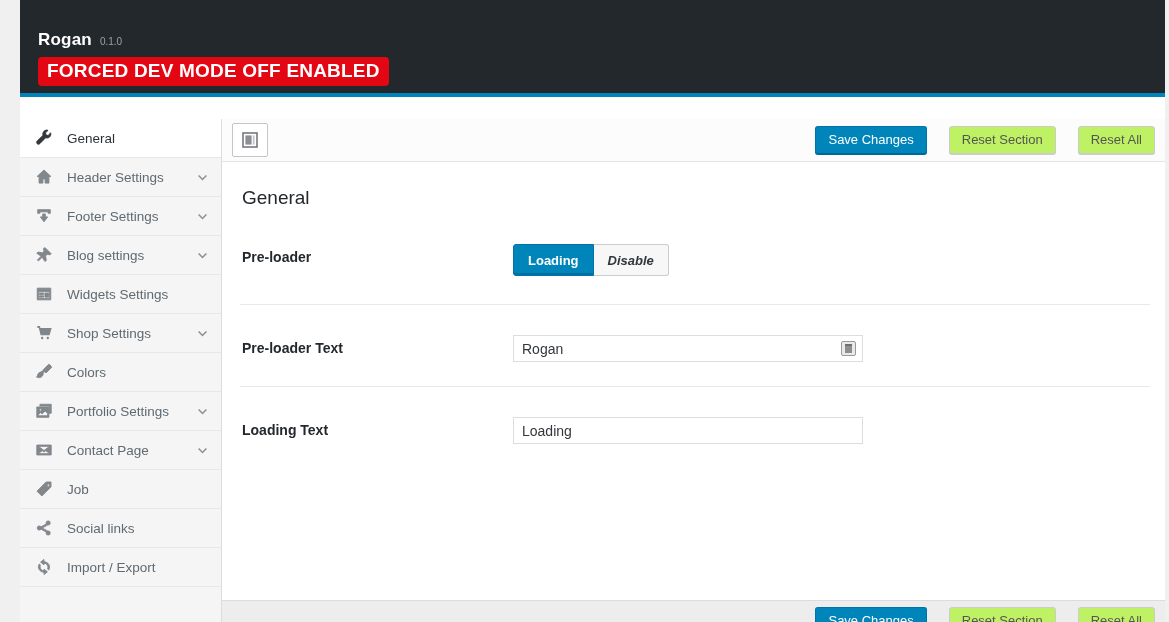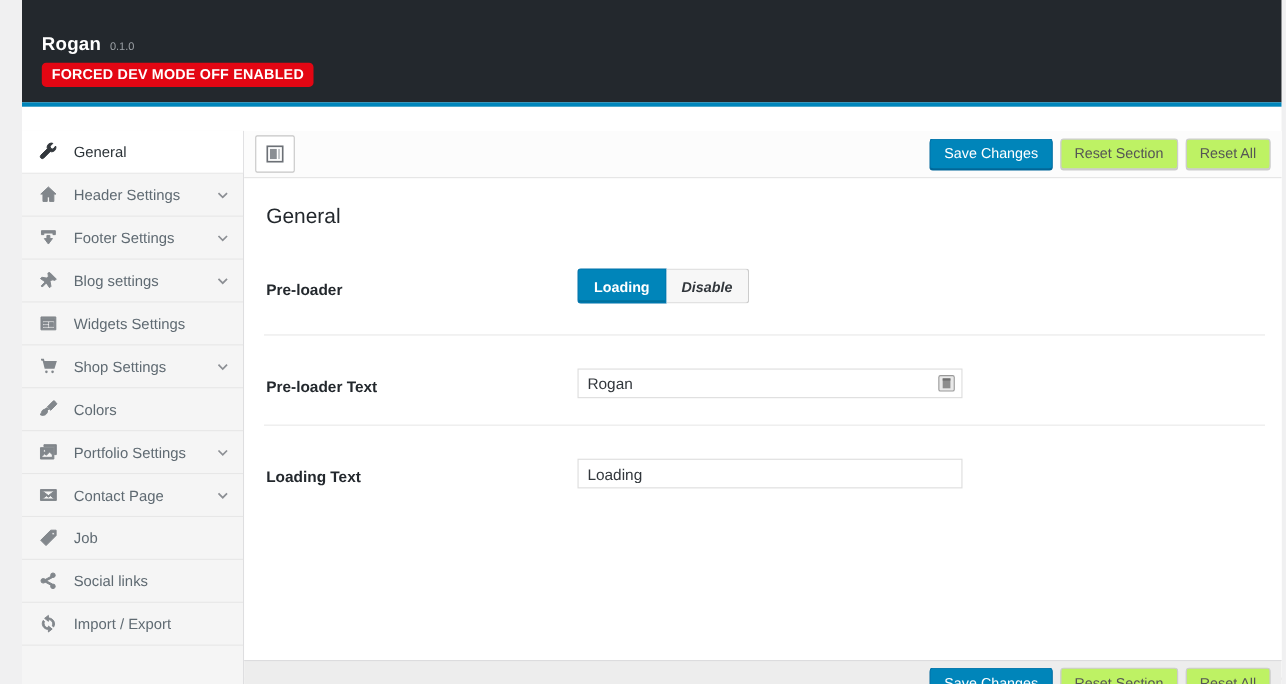--- a/index.html
+++ b/index.html
@@ -14,21 +14,21 @@
   .panel { position:absolute; left:20px; top:0; width:1145px; height:618px; background:#fff; border-bottom:2px solid #a3a3a3; }
 
   
   .topbar { height:93px; background:#23282d; padding:30px 18px 0 18px; }
   .title-line { display:flex; align-items:baseline; }
   .theme-name { color:#fff; font-size:17px; font-weight:bold; letter-spacing:.2px; }
   .theme-version { color:#9ca1a6; font-size:10px; margin-left:8px; }
   .dev-badge {
     display:inline-block; margin-top:7px;
     background:#e30613; color:#fff;
-    font-size:13px; font-weight:bold;
+    font-size:19px; font-weight:bold;
     padding:3px 9px 4px 9px; border-radius:4px;
     letter-spacing:.2px;
   }
   .blue-line { height:4px; background:#0085ba; }
 
   
   .body-wrap { display:flex; height:521px;margin-top:22px; }
 
   
   .sidebar { width:202px; background:#f5f5f5; border-right:1px solid #dcdcde; display:flex; flex-direction:column; }
@@ -51,21 +51,21 @@
   .main { flex:1; display:flex; flex-direction:column; background:#fff; }
 
   .toolbar {
     height:43px; background:#fcfcfc; border-bottom:1px solid #e4e4e4;
     display:flex; align-items:center; padding:0 10px;
   }
   .expand-btn {
     width:36px; height:34px; background:#fff; border:1px solid #c5c5c5; border-radius:2px;
     display:flex; align-items:center; justify-content:center; cursor:pointer;
   }
-  .btn-group { margin-left:auto; display:flex; gap:7px; }
+  .btn-group { margin-left:auto; display:flex; gap:22px; }
 
   .btn {
     font-family:"Liberation Sans", sans-serif;
     font-size:13px; line-height:26px; height:28px; padding:0 12px;
     border-radius:3px; cursor:pointer; white-space:nowrap;
   }
   .btn-primary {
     background:#0085ba; color:#fff;
     border:1px solid #0073aa; border-bottom-color:#006799;
     box-shadow:0 1px 0 #006799;
@@ -73,21 +73,21 @@
   .btn-secondary {
     background:#bef264; color:#555;
     border:1px solid #ccc;
     box-shadow:0 1px 0 #ccc;
   }
 
   
   .content { flex:1; padding:0 15px 0 18px; overflow:hidden; }
   .section-title { font-size:19px; font-weight:400; color:#23282d; margin:25px 0 0 2px; }
 
-  .field-row { display:flex; align-items:center; border-bottom:1px solid #e8e8e8; padding:30px 0 24px 2px;gap:12px; }
+  .field-row { display:flex; align-items:flex-start; border-bottom:1px solid #e8e8e8; padding:30px 0 24px 2px; }
   .field-row.first { padding-top:35px; padding-bottom:28px; }
   .field-row.last { border-bottom:none; }
   .field-label { width:271px; font-size:14px; font-weight:bold; color:#23282d; padding-top:5px; flex:0 0 auto; }
 
   
   .btnset { display:inline-flex; }
   .btnset .opt {
     font-size:13px; font-weight:bold; padding:8px 14px 7px 14px;
     background:#f7f7f7; color:#32373c; border:1px solid #ccc; border-left-width:0;
     cursor:pointer;

